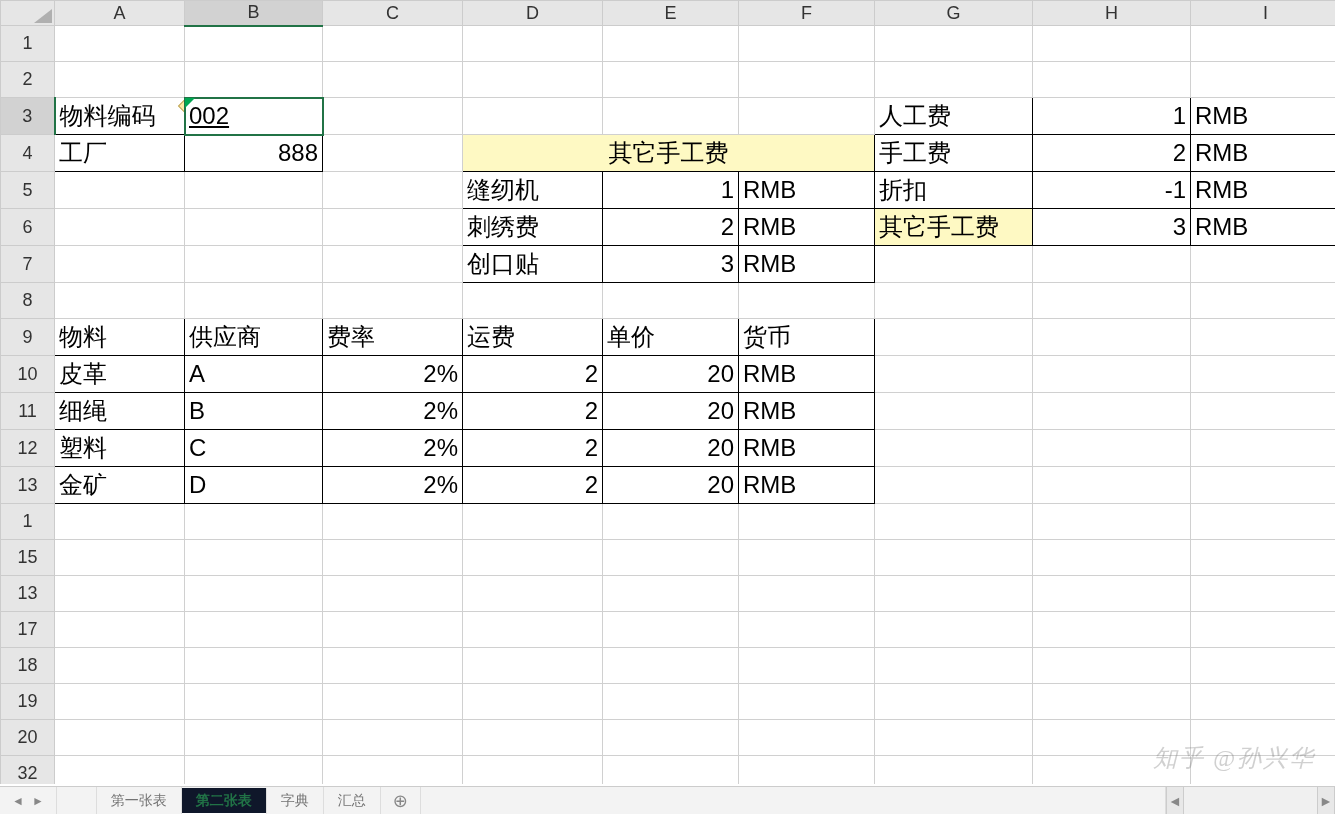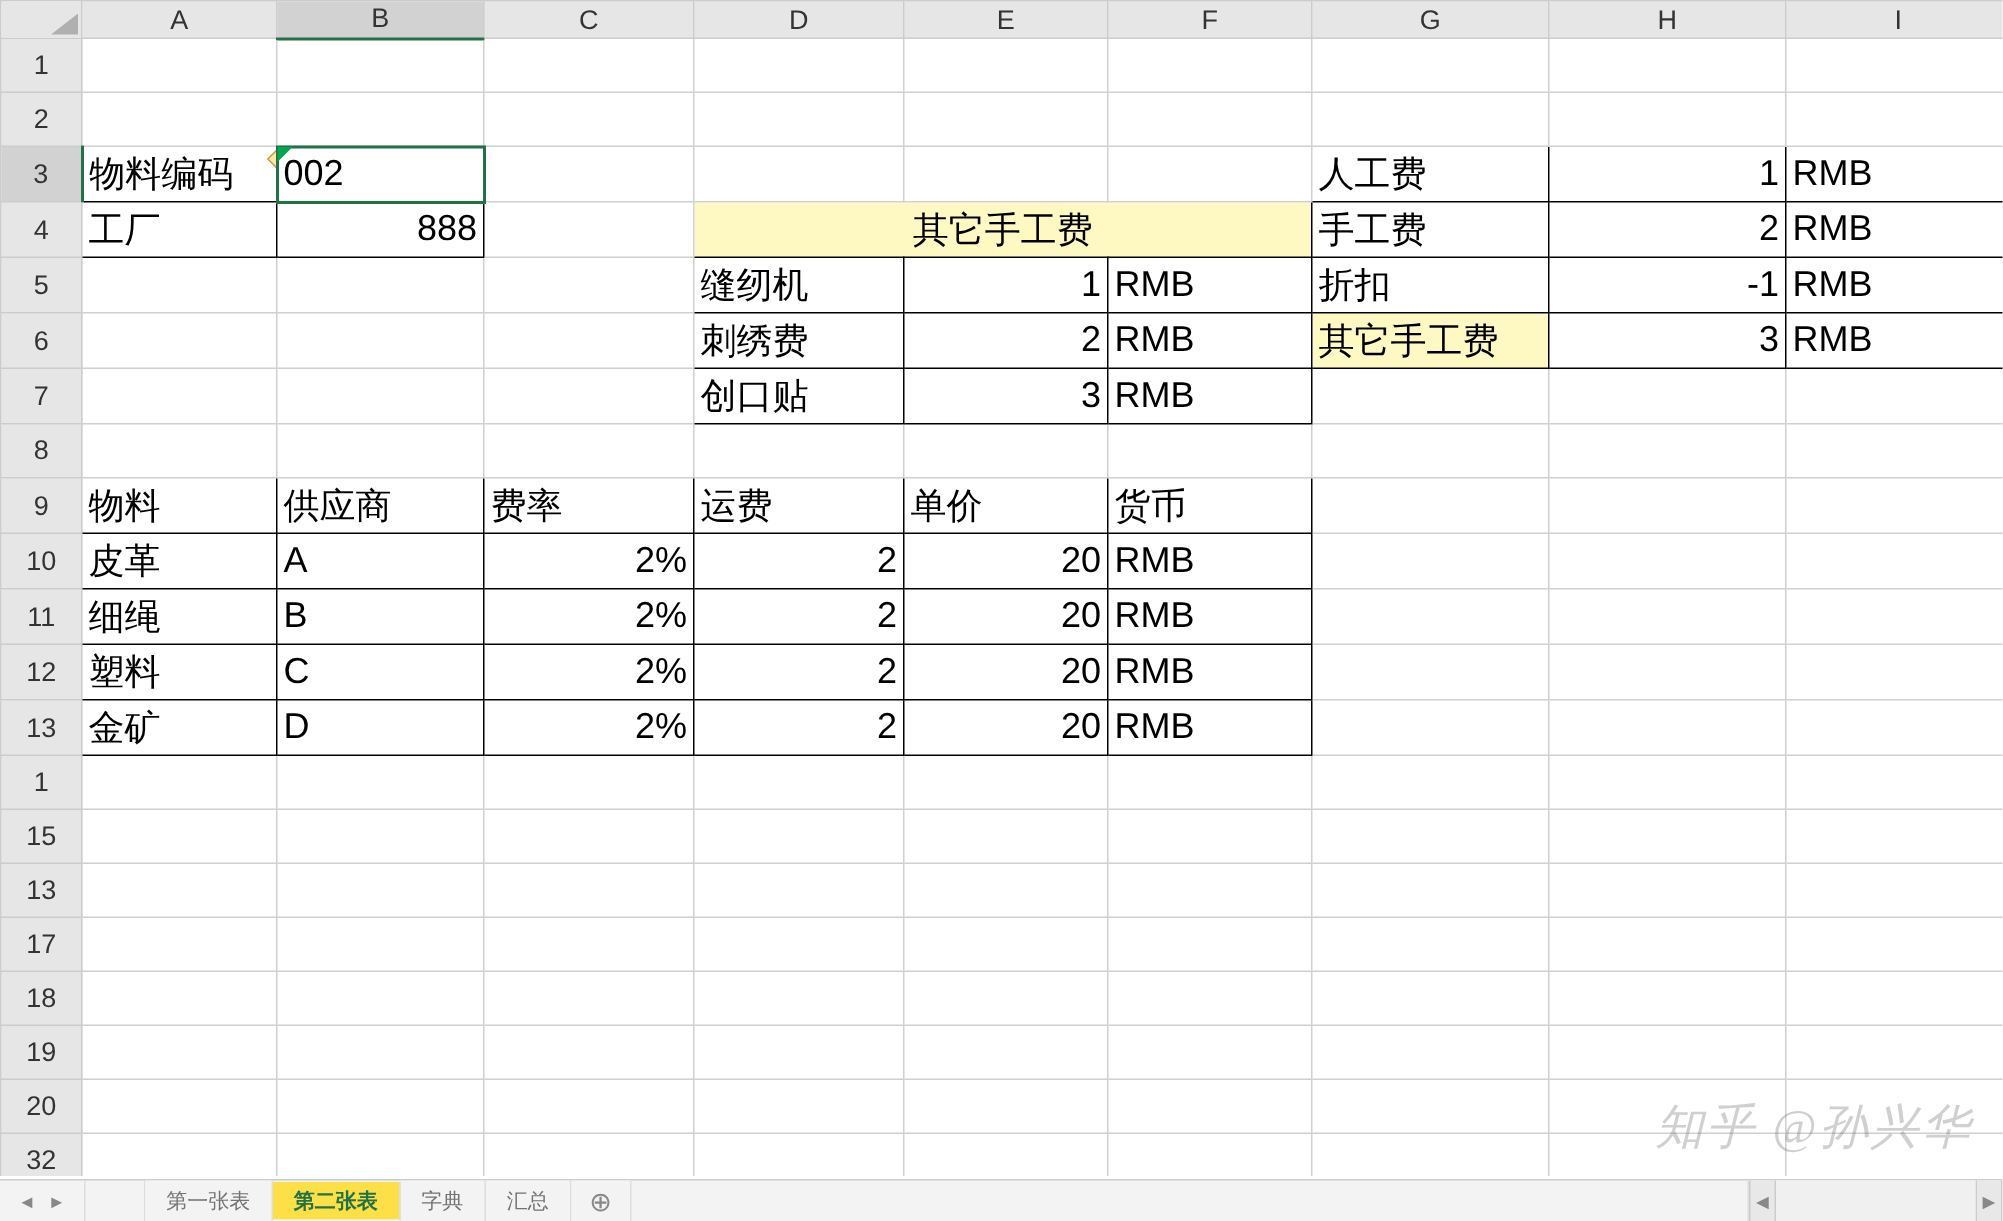--- a/index.html
+++ b/index.html
@@ -56,20 +56,21 @@
   }
   td.cell.b-all { border: 1px solid #000; }
   td.cell.hl { background: #fef9c3; }
   td.cell.r { text-align: right; }
   td.cell.c { text-align: center; }
   td.cell.active {
     outline: 2px solid #217346;
     outline-offset: -1px;
     position: relative;
     z-index: 3;
+    text-decoration: underline;
   }
   .green-tri {
     position: absolute; top:0; left:0;
     width:0;height:0;
     border-style: solid;
     border-width: 10px 10px 0 0;
     border-color: #00a651 transparent transparent transparent;
   }
   .warn {
     position: absolute;
@@ -116,21 +117,21 @@
   .tab {
     display: flex;
     align-items: center;
     padding: 0 14px;
     border-right: 1px solid #ddd;
     background: #f3f3f3;
     color: #737373;
     cursor: pointer;
   }
   .tab.active {
-    background: #fde047;
+    background: #0f172a;
     color: #217346;
     border-bottom: 2px solid #fff;
     font-weight: bold;
     position: relative;
     top: 1px;
   }
   .tab.add {
     color: #888;
     font-size: 18px;
     padding: 0 12px;
@@ -146,21 +147,21 @@
   .hscroll .btn {
     width: 18px; height: 100%;
     display: flex; align-items: center; justify-content: center;
     color: #888; background:#e8e8e8;
     border-left:1px solid #ccc; border-right:1px solid #ccc;
   }
   .hscroll .track { flex:1; background:#f0f0f0; position:relative; height:100%; }
   .watermark {
     position: absolute;
     right: 20px; bottom: 40px;
-    font-size: 32px;
+    font-size: 24px;
     color: rgba(120,120,120,0.35);
     font-style: italic;
     letter-spacing: 2px;
     pointer-events: none;
     font-family: "KaiTi","STKaiti",serif;
   }
 </style>
 </head>
 <body>
 

